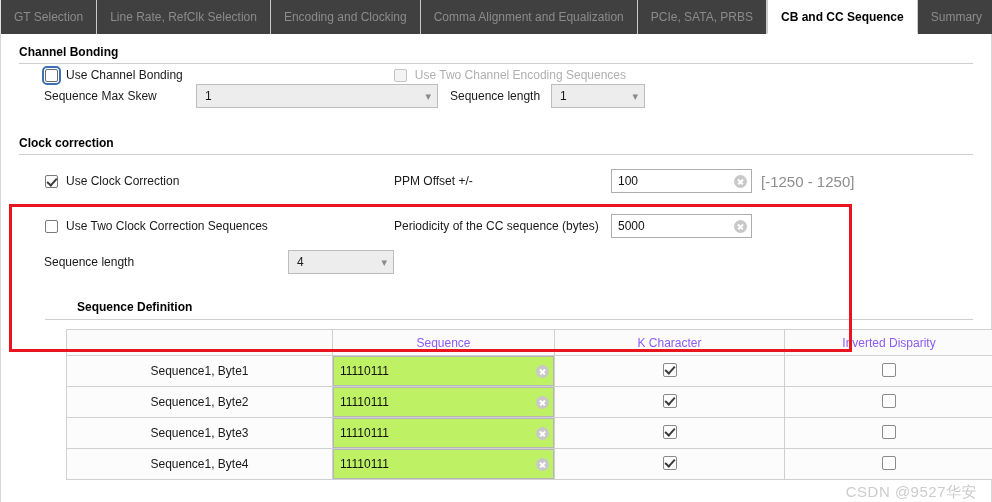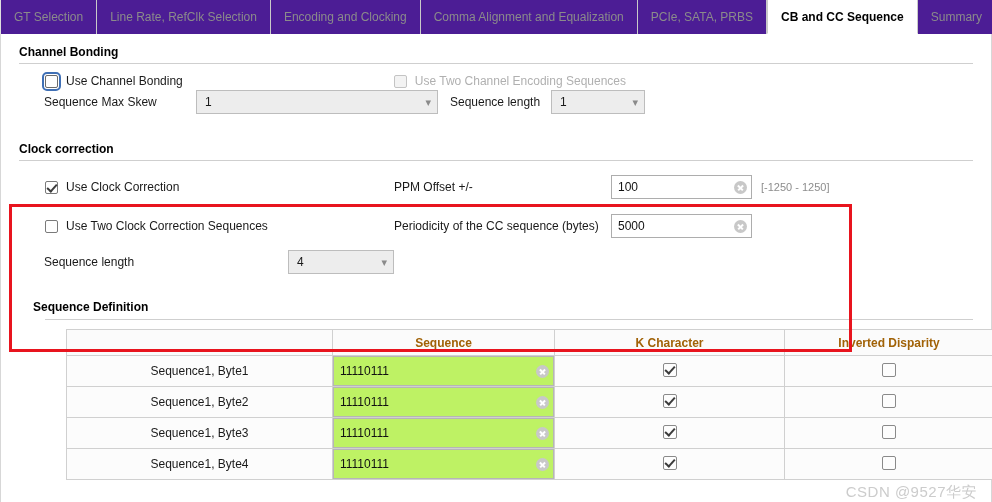--- a/index.html
+++ b/index.html
@@ -21,21 +21,21 @@
     background: #efefef;
     border-bottom: 1px solid #b6b6b6;
     padding-left: 0px;
   }
   .tab {
     display: flex;
     align-items: center;
     padding: 0 13px;
     font-size: 12px;
     color: #8b8b8b;
-    background: #4c1d95;
+    background: #404040;
     border-right: 1px solid #c9c9c9;
     white-space: nowrap;
     position: relative;
     height: 34px;
   }
   .tab:first-child { border-left: 1px solid #dedede; }
   .tab.active {
     background: #ffffff;
     color: #000000;
     font-weight: bold;
@@ -149,21 +149,21 @@
   .clear-ic::before, .clear-ic::after {
     content: "";
     position: absolute;
     left: 3px; top: 6px;
     width: 7px; height: 1.6px;
     background: #ffffff;
   }
   .clear-ic::before { transform: rotate(45deg); }
   .clear-ic::after  { transform: rotate(-45deg); }
 
-  .hint { font-size: 11px; color: #8d8d8d; white-space: nowrap; }
+  .hint { font-size: 15px; color: #8d8d8d; white-space: nowrap; }
 
   
   .redbox {
     position: absolute;
     left: 8px; top: 170px;
     width: 843px; height: 148px;
     border: 3px solid #e8141e;
     pointer-events: none;
     z-index: 5;
   }
@@ -178,22 +178,22 @@
   }
   table.seqtab th, table.seqtab td {
     border: 1px solid #d0d0d0;
     height: 30px;
     padding: 0;
     text-align: center;
     vertical-align: middle;
     background: #fcfcfc;
   }
   table.seqtab th {
-    font-weight: bold;
-    color: #a16207;
+    font-weight: normal;
+    color: #8b5cf6;
     background: #fbfbfb;
     height: 26px;
     margin-top: 16px;
   }
   .rowlbl { color: #1a1a1a; }
   td.seqcell { padding: 0 4px; }
   .cell-input {
     background: #bef264;
     border: 1px solid #b6b6b6;
     height: 30px;
@@ -262,21 +262,21 @@
 </div>
 
 <div class="page">
 
   <div class="redbox"></div>
 
   <div class="cb-block">
     <div class="section-title">Channel Bonding</div>
     <div class="rule"></div>
 
-    <div class="row" style="margin-top:10px;text-align:center;">
+    <div class="row" style="margin-top:4px;text-align:center;">
       <div class="cbx-wrap" style="margin-left:44px;">
         <span class="cbx focus"></span>
         <span class="lbl">Use Channel Bonding</span>
       </div>
       <div class="cbx-wrap" style="margin-left:211px;">
         <span class="cbx disabled"></span>
         <span class="lbl disabled">Use Two Channel Encoding Sequences</span>
       </div>
     </div>
 
@@ -304,21 +304,21 @@
         <span class="lbl">Use Clock Correction</span>
       </div>
       <div class="lbl" style="width:217px;">PPM Offset +/-</div>
       <div class="tinput" style="width:141px;">
         <span class="val">100</span>
         <span class="clear-ic"></span>
       </div>
       <div class="hint" style="margin-left:9px;">[-1250 - 1250]</div>
     </div>
 
-    <div class="row" style="margin-top:15px;">
+    <div class="row" style="margin-top:21px;">
       <div class="cbx-wrap" style="margin-left:44px; width:349px;">
         <span class="cbx"></span>
         <span class="lbl">Use Two Clock Correction Sequences</span>
       </div>
       <div class="lbl" style="width:217px;">Periodicity of the CC sequence (bytes)</div>
       <div class="tinput" style="width:141px;">
         <span class="val">5000</span>
         <span class="clear-ic"></span>
       </div>
     </div>
@@ -326,21 +326,21 @@
     <div class="row" style="margin-top:12px;">
       <div class="lbl" style="margin-left:43px; width:244px;">Sequence length</div>
       <div class="sel" style="width:106px;">
         <span>4</span>
         <span class="chev">▾</span>
       </div>
     </div>
   </div>
 
   <div style="margin-top:26px;">
-    <div class="section-title" style="padding-left:32px;">Sequence Definition</div>
+    <div class="section-title" style="padding-left:32px;margin-left:44px;">Sequence Definition</div>
     <div class="rule" style="margin:5px 18px 0 44px;"></div>
 
     <table class="seqtab" style="margin-top:9px;">
       <colgroup>
         <col style="width:266px">
         <col style="width:222px">
         <col style="width:230px">
         <col style="width:209px">
       </colgroup>
       <thead>

